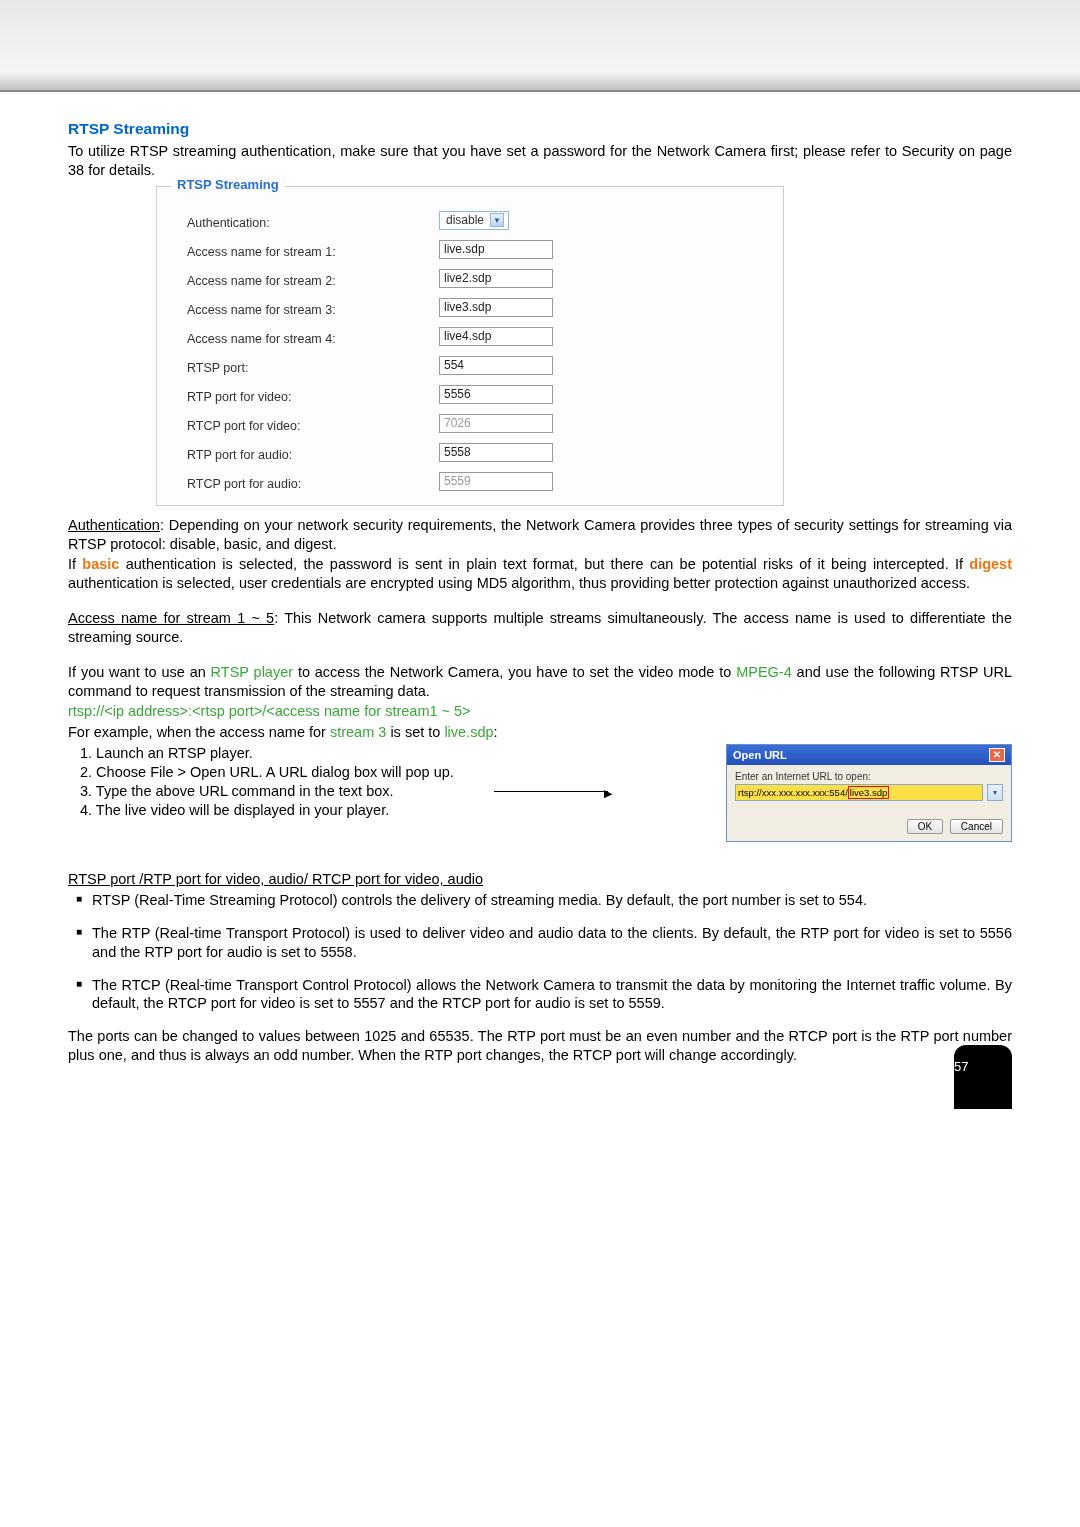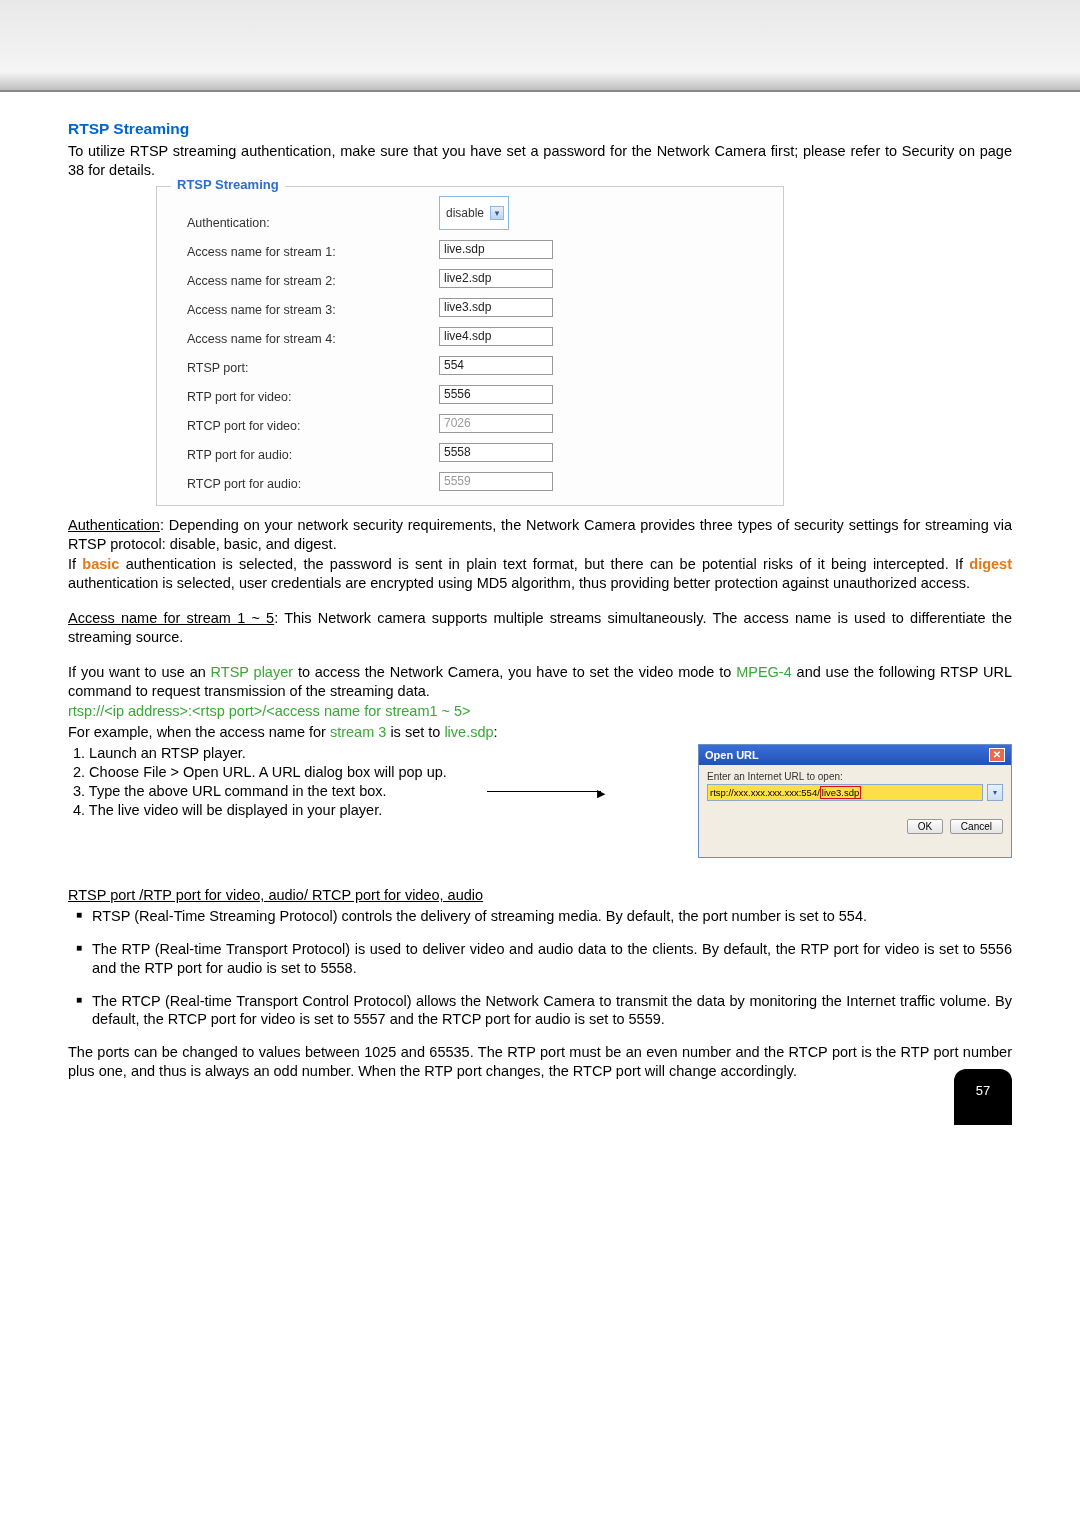--- a/index.html
+++ b/index.html
@@ -64,21 +64,21 @@
     width: 114px;
     font-size: 12px;
     color: #222;
     display: inline-flex;
     align-items: center;
   }
   .input-box.disabled { color: #9a9a9a; }
   .sel {
     border: 1px solid #8bb8e6;
     background: #fff;
-    height: 34px;
+    height: 19px;
     display: inline-flex;
     align-items: center;
     padding: 0 4px 0 6px;
     font-size: 12px;
   }
   .sel-arrow {
     margin-left: 6px;
     width: 14px; height: 14px;
     background: linear-gradient(#e8f0fb,#bcd4f0);
     border: 1px solid #8bb8e6;
@@ -91,25 +91,25 @@
   .underline { text-decoration: underline; }
 
   .spacer { height: 14px; }
 
   .steps-row {
     display: flex;
     gap: 16px;
     align-items: flex-start;
   }
   .steps-col { flex: 1; }
-  .steps-line { margin-left: 5px; line-height: 1.3; }
+  .steps-line { margin-left: 12px; line-height: 1.3; }
 
   
   .dialog {
-    width: 314px;
+    width: 286px;
     border: 1px solid #6b8fc0;
     font-size: 10px;
     background: #f1ede2;
   }
   .dlg-title {
     background: linear-gradient(#3a6fd8,#2450b8);
     color: #fff;
     font-weight: bold;
     padding: 3px 6px;
     display: flex;
@@ -119,21 +119,21 @@
   }
   .dlg-close {
     width: 16px; height: 14px;
     background: #e86a4a;
     color: #fff;
     display: inline-flex; align-items: center; justify-content: center;
     border: 1px solid #fff;
     font-size: 10px;
     line-height: 1;
   }
-  .dlg-body { padding: 6px 8px 23px 8px; }
+  .dlg-body { padding: 6px 8px 7px 8px; }
   .dlg-label { color: #333; font-size: 10px; margin-bottom: 2px; }
   .dlg-inputrow { display: flex; gap: 4px; align-items: center; }
   .dlg-input {
     flex: 1;
     border: 1px solid #8aa9cf;
     background: #fde047;
     height: 17px;
     padding: 0 2px;
     font-size: 9.5px;
     display: flex; align-items: center;
@@ -199,27 +199,26 @@
     left: 8px;
     top: 1px;
     font-size: 10px;
   }
 
   .page-num-tab {
     position: absolute;
     right: 68px;
     bottom: 18px;
     width: 58px;
-    height: 56px;
+    height: 64px;
     background: #000;
     border-radius: 12px 12px 0 0;
     color: #fff;
     display: flex;
     align-items: flex-start;
-    justify-content: center;
     padding-top: 14px;
     font-size: 13px;
   }
 </style>
 </head>
 <body>
 
 <div class="top-gradient"></div>
 
 <div class="content">

